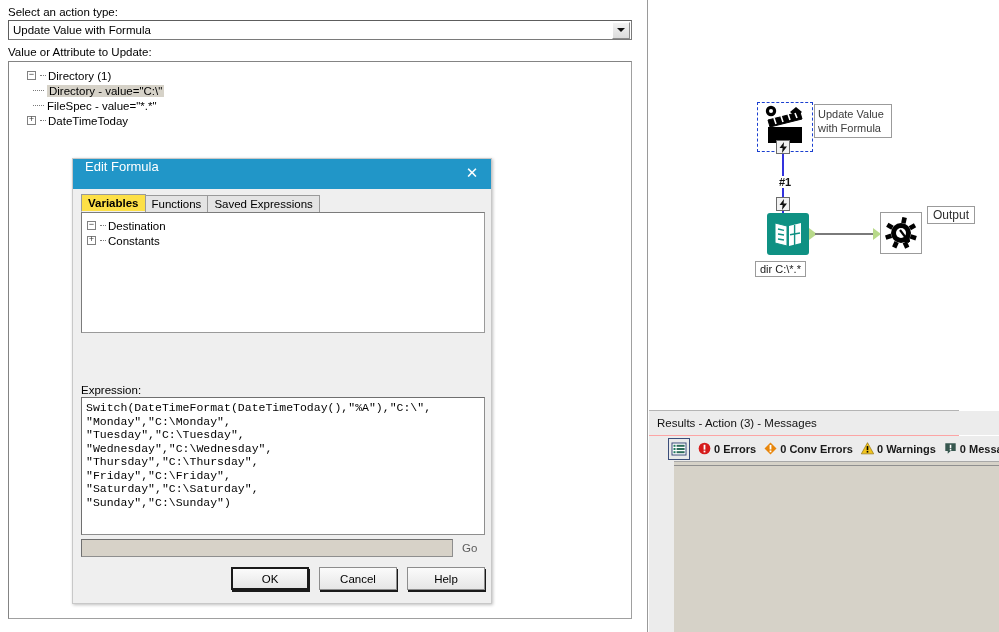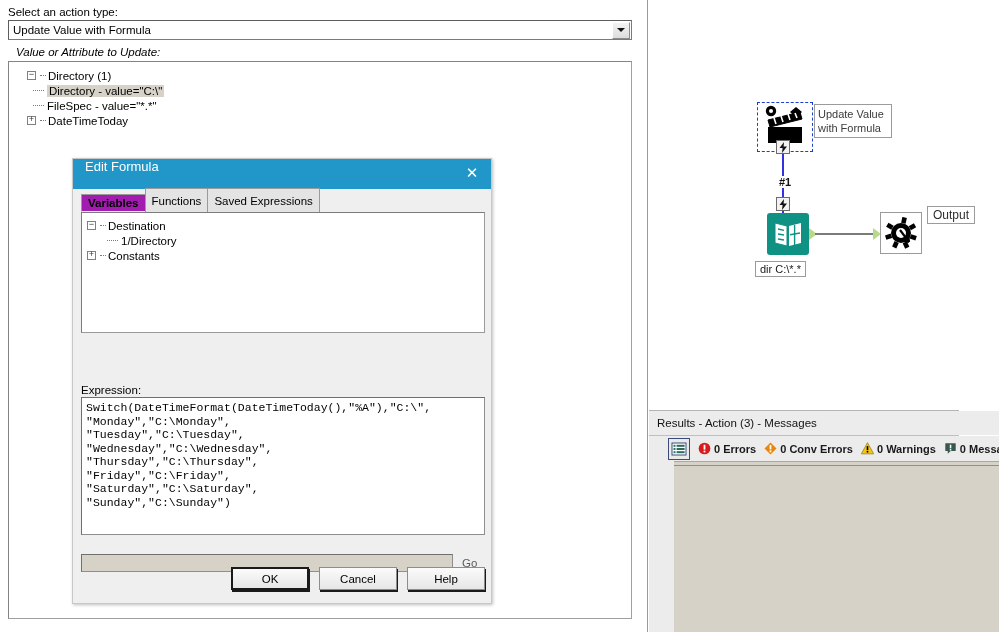--- a/index.html
+++ b/index.html
@@ -20,21 +20,21 @@
     background: #ffffff;
     border-right: 1px solid #9a9a9a;
   }
   .field-label {
     position: absolute;
     font-size: 11.5px;
     color: #000;
     white-space: nowrap;
   }
   #action-type-label { left: 8px; top: 6px; }
-  #value-attr-label  { left: 16px; top: 46px; font-style: italic; }
+  #value-attr-label  { left: 8px; top: 46px; }
 
   
   #action-type-combo {
     position: absolute; left: 8px; top: 20px; width: 624px; height: 20px;
     background: #ffffff;
     border: 1px solid #7a7a7a;
     border-top-color: #5d5d5d; border-left-color: #5d5d5d;
     display: flex; align-items: center;
   }
   #action-type-value {
@@ -104,28 +104,28 @@
     display: flex; align-items: center; justify-content: center;
     cursor: pointer;
   }
 
   
   #dialog-tabs {
     position: absolute; left: 8px; top: 36px; width: 404px; height: 17px;
     display: flex; align-items: flex-end;
   }
   .tab {
-    height: 24px; padding: 0 6px; font-size: 11.5px;
+    height: 17px; padding: 0 6px; font-size: 11.5px;
     display: flex; align-items: center;
     background: #e4e4e4;
     border: 1px solid #9a9a9a; border-bottom: none;
     margin-right: -1px;
   }
   .tab.active {
-    background: #a21caf; font-weight: bold; height: 18px;
+    background: #fde047; font-weight: bold; height: 18px;
     border-bottom: 1px solid #efefef;
   }
 
   
   #variables-box {
     position: absolute; left: 8px; top: 53px; width: 404px; height: 121px;
     background: #ffffff;
     border: 1px solid #9a9a9a;
     border-top-color: #7b7b7b; border-left-color: #7b7b7b;
     padding: 5px 0 0 5px;
@@ -143,21 +143,21 @@
     border-top-color: #6f6f6f; border-left-color: #6f6f6f;
     padding: 3px 4px;
     font-family: "Liberation Mono", monospace;
     font-size: 11.5px;
     line-height: 13.5px;
     white-space: pre;
     overflow: hidden;
     color: #000;
   }
   #go-row {
-    position: absolute; left: 8px; top: 394px; width: 404px; height: 20px;
+    position: absolute; left: 8px; top: 379px; width: 404px; height: 20px;
     display: flex; align-items: center;
   }
   #go-input {
     width: 372px; height: 18px;
     background: #d7d2c8;
     border: 1px solid #8e8e8e;
     border-top-color: #6f6f6f; border-left-color: #6f6f6f;
   }
   #go-label {
     margin-left: 9px; font-size: 11.5px; color: #5c5c5c;
@@ -350,24 +350,20 @@
         <div class="tab active">Variables</div>
         <div class="tab">Functions</div>
         <div class="tab">Saved Expressions</div>
       </div>
 
       <div id="variables-box">
         <div class="tree-row">
           <span class="tnode">−</span>
           <span class="tree-dash"></span>
           <span class="tree-label">Destination</span>
-        </div>
-        <div class="tree-row indent2">
-          <span class="tree-stub"></span>
-          <span class="tree-label">1/Directory</span>
         </div>
         <div class="tree-row">
           <span class="tnode">+</span>
           <span class="tree-dash"></span>
           <span class="tree-label">Constants</span>
         </div>
       </div>
 
       <div id="expression-label">Expression:</div>
 

